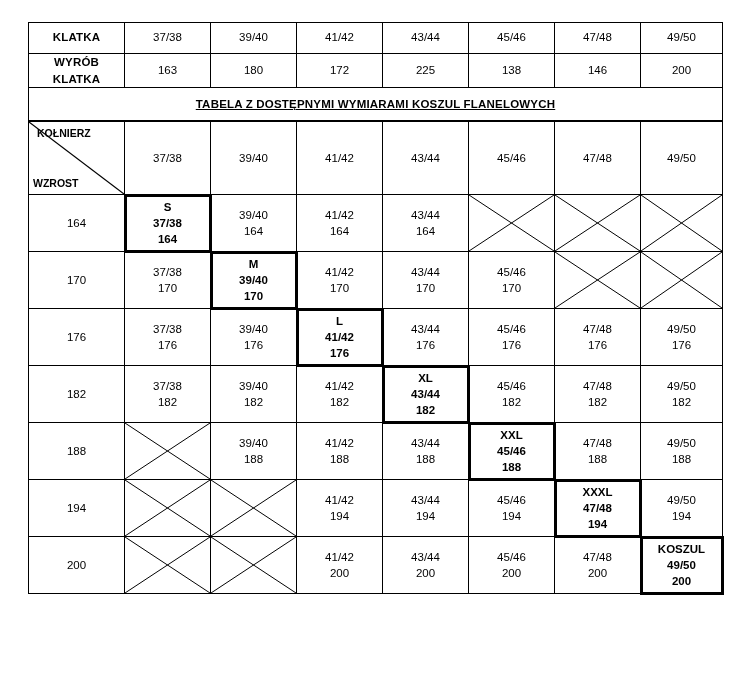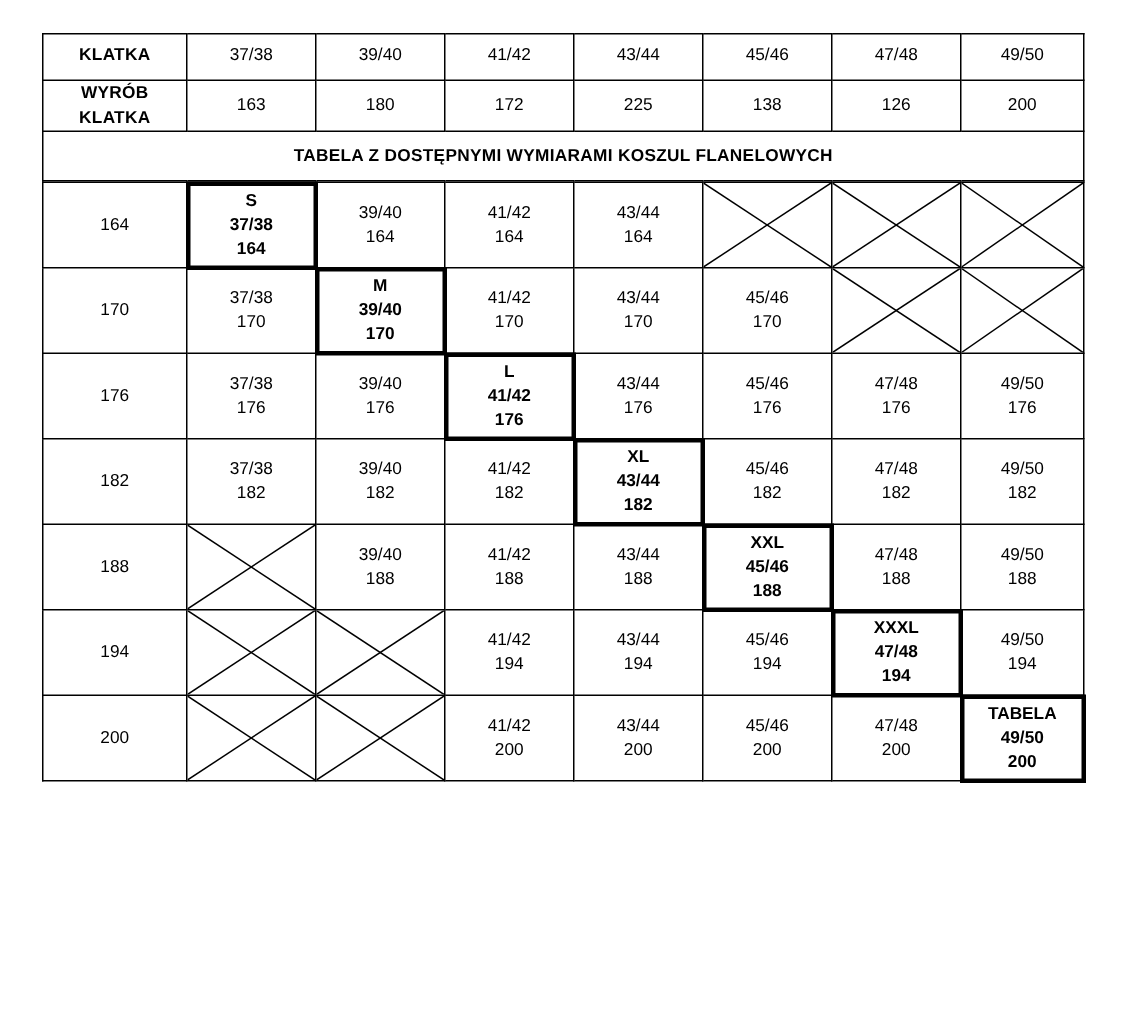--- a/index.html
+++ b/index.html
@@ -41,20 +41,21 @@
   }
   .note-row td {
     height: 34px;
     font-size: 11.5px;
   }
   .title-row td {
     height: 32px;
     font-weight: bold;
     font-size: 12.5px;
     letter-spacing: 0.2px;
+    text-decoration: underline;
   }
   
   .main-head td { height: 72px; position: relative; }
   .diag-cell {
     position: relative;
     padding: 0;
   }
   .diag-cell .kol {
     position: absolute;
     top: 4px;
@@ -138,41 +139,57 @@
       <tr class="row-top">
         <td class="label-cell">
           <span class="cell-two">WYRÓB</span>
           <span class="cell-two">KLATKA</span>
         </td>
         <td>163</td>
         <td>180</td>
         <td>172</td>
         <td>225</td>
         <td>138</td>
-        <td>126</td>
+        <td>146</td>
         <td>200</td>
       </tr>
       <tr class="title-row">
         <td colspan="8">TABELA Z DOSTĘPNYMI WYMIARAMI KOSZUL FLANELOWYCH</td>
       </tr>
     </tbody>
   </table>
 
   <table class="grid">
     <colgroup>
       <col style="width:96px">
       <col style="width:86px">
       <col style="width:86px">
       <col style="width:86px">
       <col style="width:86px">
       <col style="width:86px">
       <col style="width:86px">
       <col style="width:82px">
     </colgroup>
     <tbody>
+      <tr class="main-head">
+        <td class="diag-cell">
+          <svg viewBox="0 0 96 72" preserveAspectRatio="none">
+            <line x1="0" y1="0" x2="96" y2="72" stroke="#000" stroke-width="1.2"></line>
+          </svg>
+          <span class="kol">KOŁNIERZ</span>
+          <span class="wzr">WZROST</span>
+        </td>
+        <td class="head-size">37/38</td>
+        <td class="head-size">39/40</td>
+        <td class="head-size">41/42</td>
+        <td class="head-size">43/44</td>
+        <td class="head-size">45/46</td>
+        <td class="head-size">47/48</td>
+        <td class="head-size">49/50</td>
+      </tr>
 
       <tr class="body-row">
         <td>164</td>
         <td class="hl-box cell-highlight">
           <span class="size-tag">S</span>
           <span class="cell-two">37/38</span>
           <span class="cell-two">164</span>
         </td>
         <td>
           <span class="cell-two">39/40</span>
@@ -405,21 +422,21 @@
         </td>
         <td>
           <span class="cell-two">45/46</span>
           <span class="cell-two">200</span>
         </td>
         <td>
           <span class="cell-two">47/48</span>
           <span class="cell-two">200</span>
         </td>
         <td class="hl-box cell-highlight">
-          <span class="size-tag">TABELA</span>
+          <span class="size-tag">KOSZUL</span>
           <span class="cell-two">49/50</span>
           <span class="cell-two">200</span>
         </td>
       </tr>
     </tbody>
   </table>
 
 </div>
 
 </body></html>

